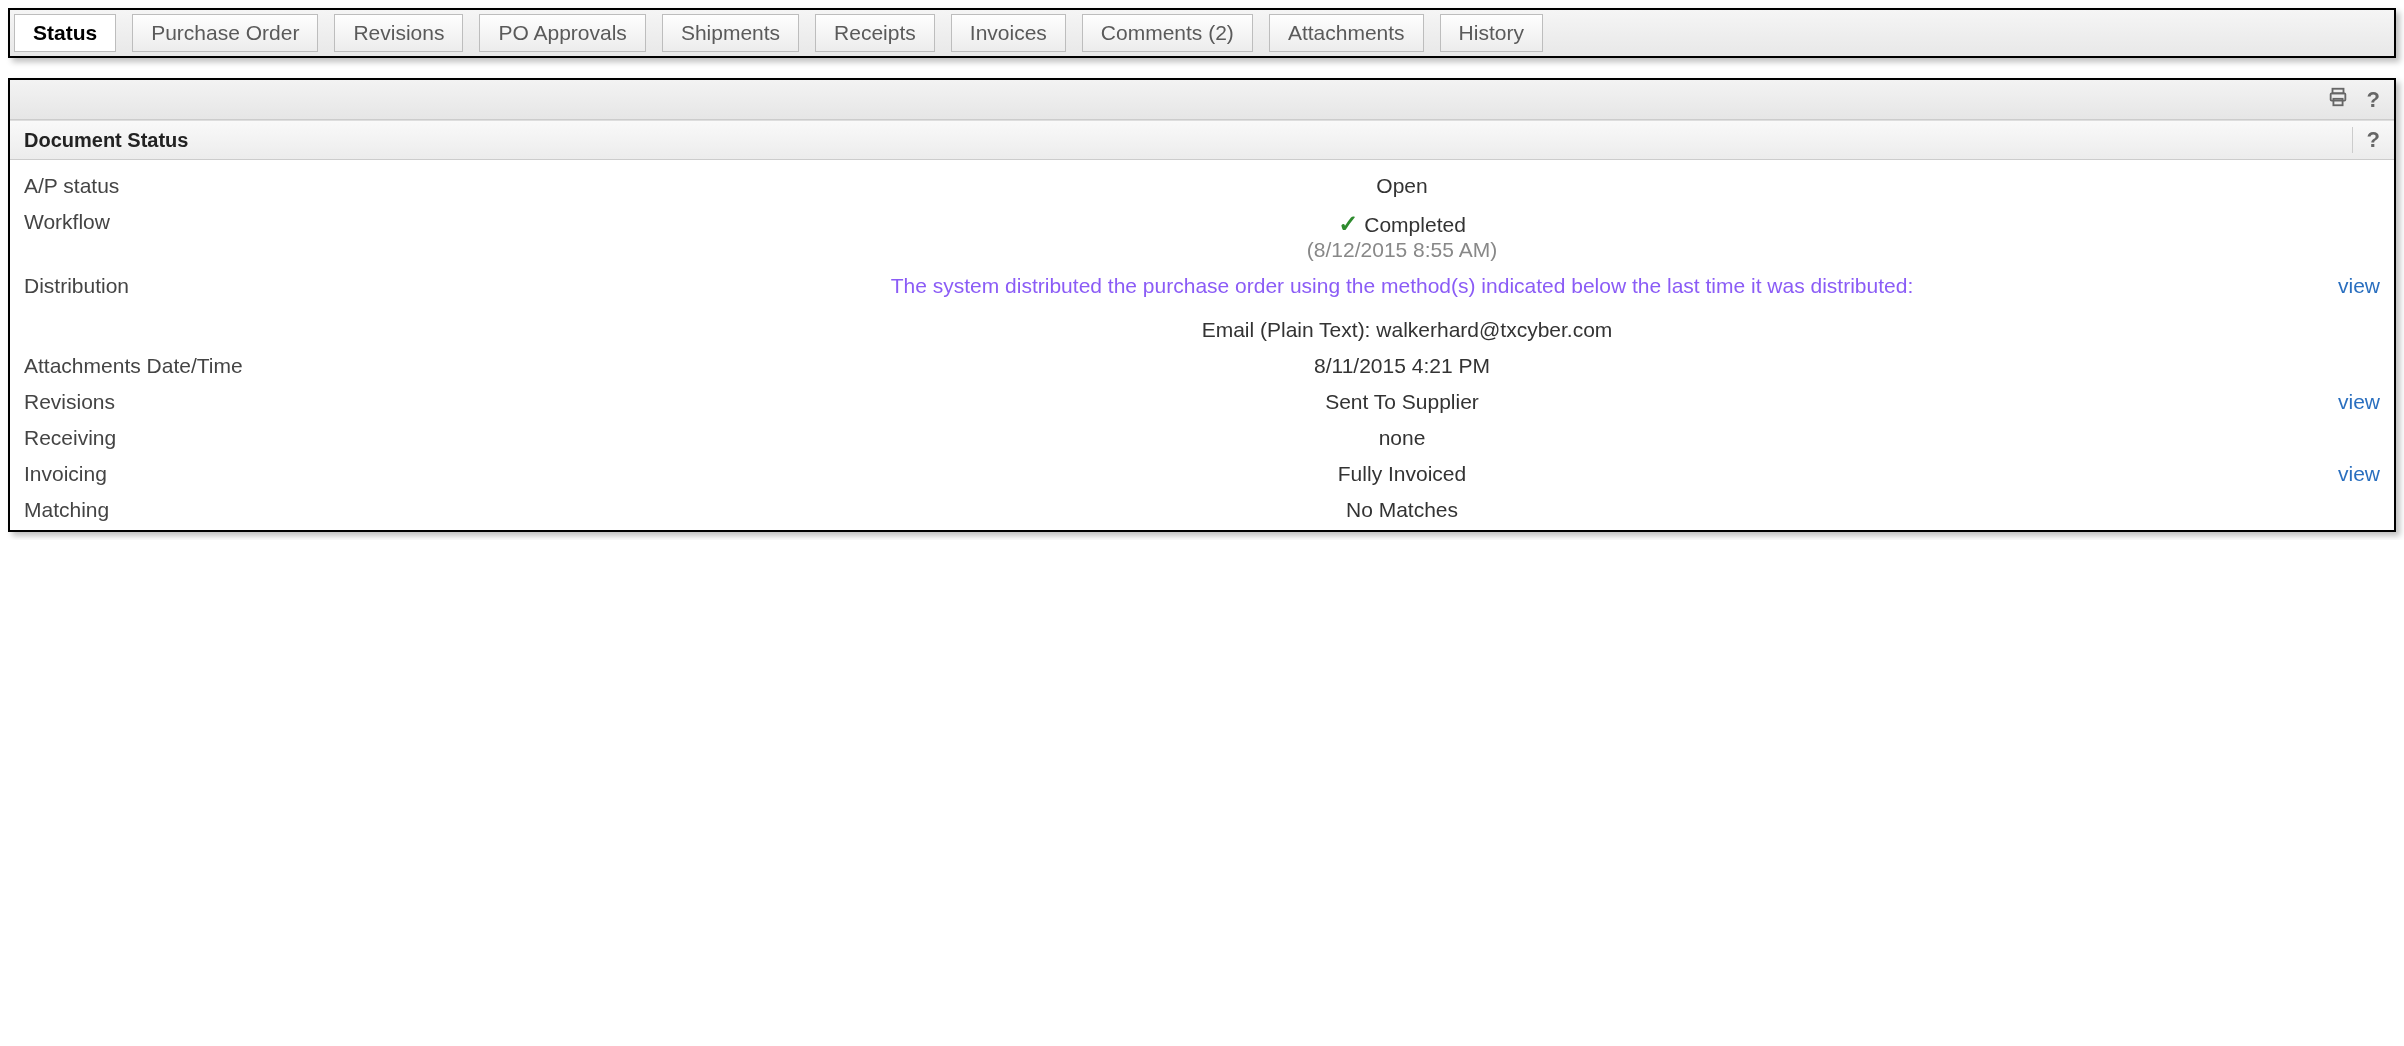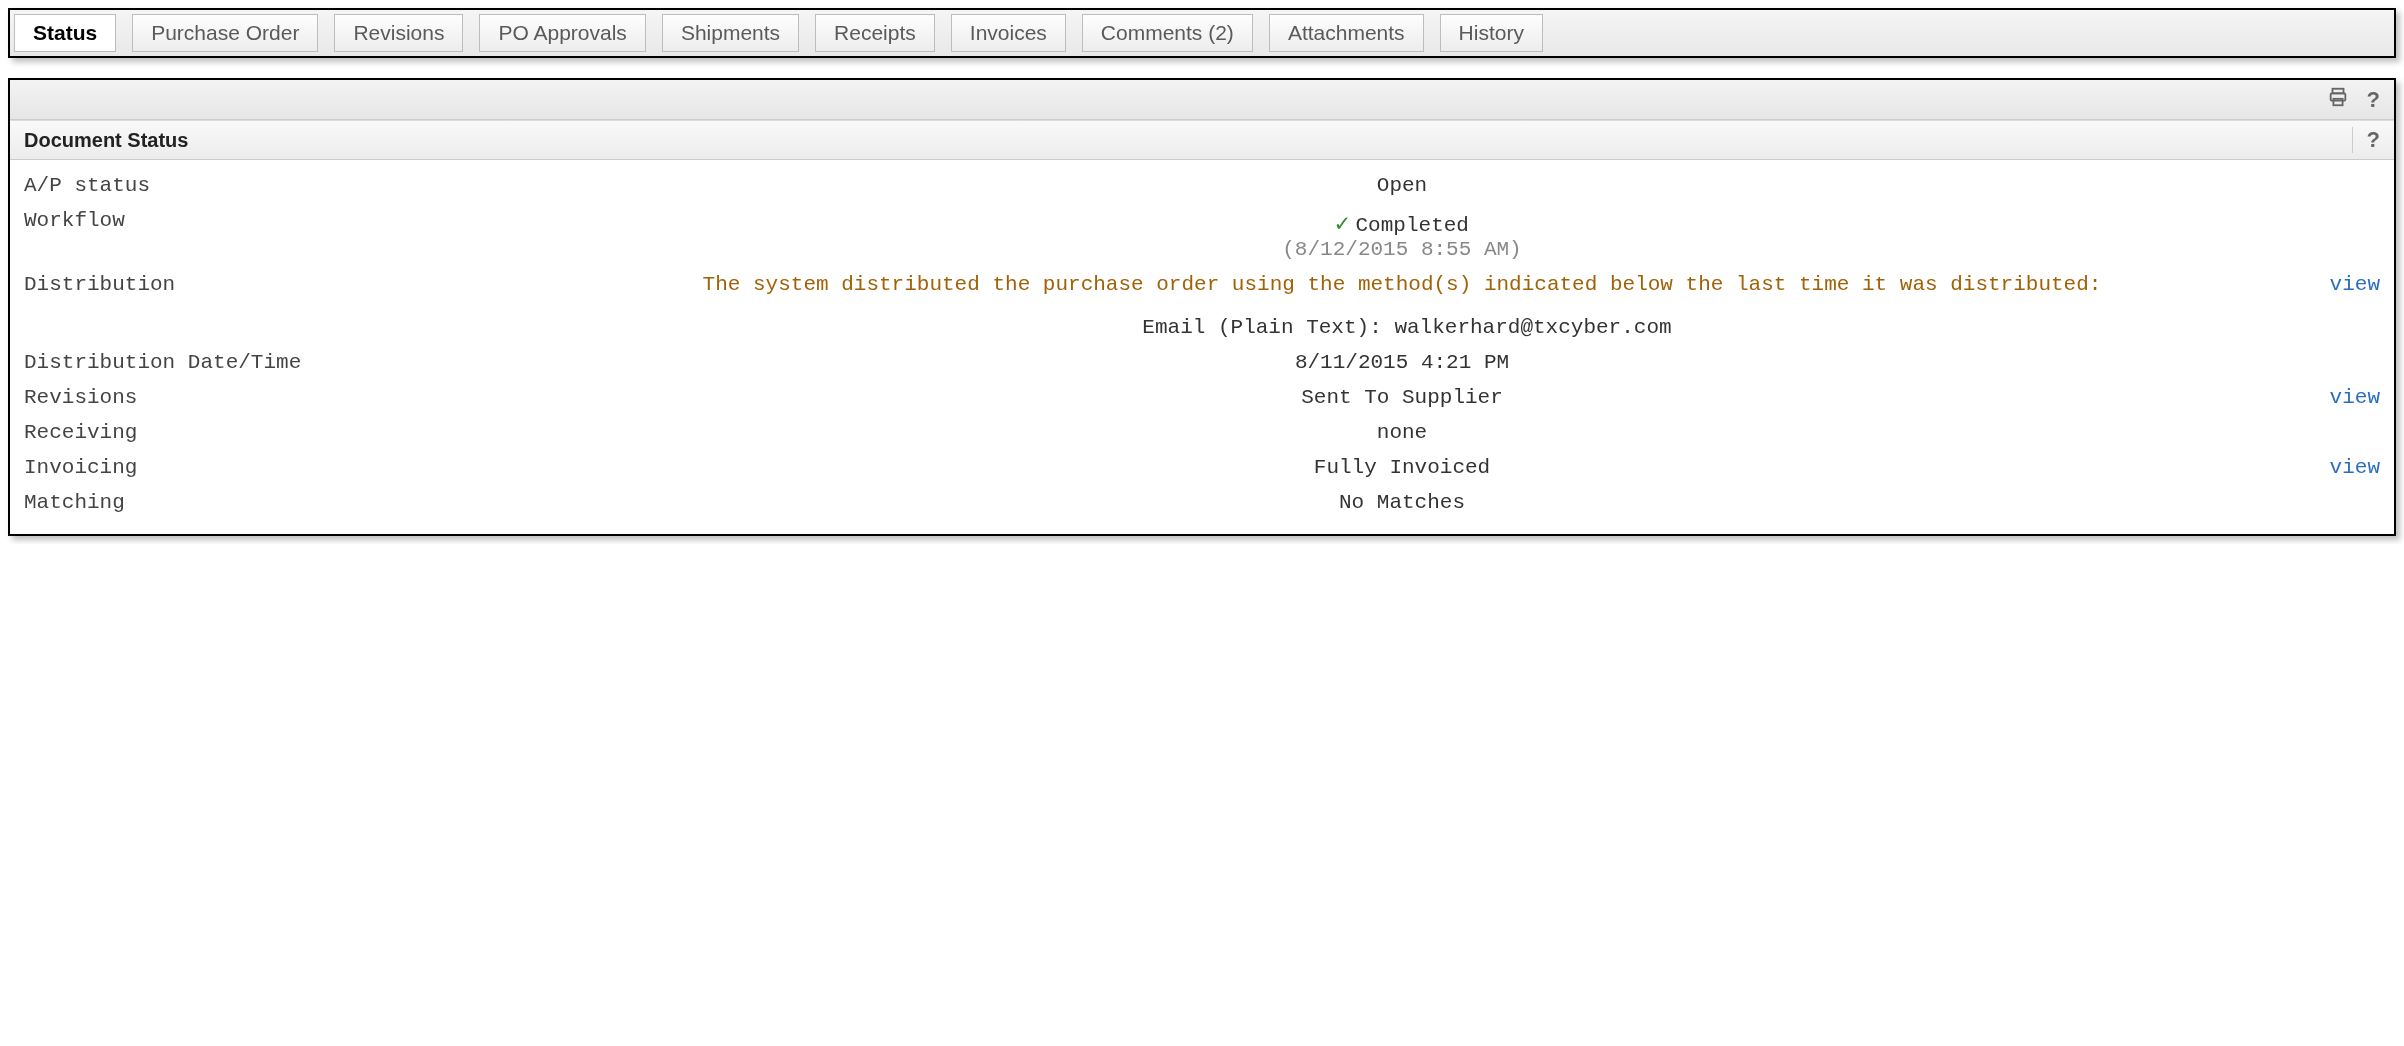--- a/index.html
+++ b/index.html
@@ -81,23 +81,22 @@
       border-left: 1px solid #cccccc;
       padding-left: 14px;
       font-weight: bold;
       font-size: 22px;
       color: #666666;
       cursor: pointer;
     }
 
     
     .status-body {
-      padding: 8px 14px 14px 14px;
+      padding: 8px 14px 2px 14px;
       background: #ffffff;
-      font-family: Liberation Mono, monospace;
     }
     .row {
       display: flex;
       align-items: flex-start;
       padding: 6px 0;
     }
     .col-label {
       flex: 0 0 460px;
       color: #444444;
     }
@@ -117,21 +116,21 @@
     .check-icon {
       color: #2e8b2e;
       font-weight: bold;
       font-size: 24px;
       margin-right: 6px;
     }
     .muted {
       color: #888888;
     }
     .dist-note {
-      color: #a16207;
+      color: #8b5cf6;
     }
     .dist-method {
       margin-top: 20px;
       color: #333333;
       padding-left: 10px;
     }
   </style>
 </head>
 <body>
 
@@ -190,21 +189,21 @@
       <div class="col-value">
         <div class="dist-note">The system distributed the purchase order using the method(s) indicated below the last time it was distributed:</div>
         <div class="dist-method">Email (Plain Text): walkerhard@txcyber.com</div>
       </div>
       <div class="col-action">
         <span class="link">view</span>
       </div>
     </div>
 
     <div class="row">
-      <div class="col-label">Distribution Date/Time</div>
+      <div class="col-label">Attachments Date/Time</div>
       <div class="col-value">8/11/2015 4:21 PM</div>
       <div class="col-action"></div>
     </div>
 
     <div class="row">
       <div class="col-label">Revisions</div>
       <div class="col-value">Sent To Supplier</div>
       <div class="col-action">
         <span class="link">view</span>
       </div>

